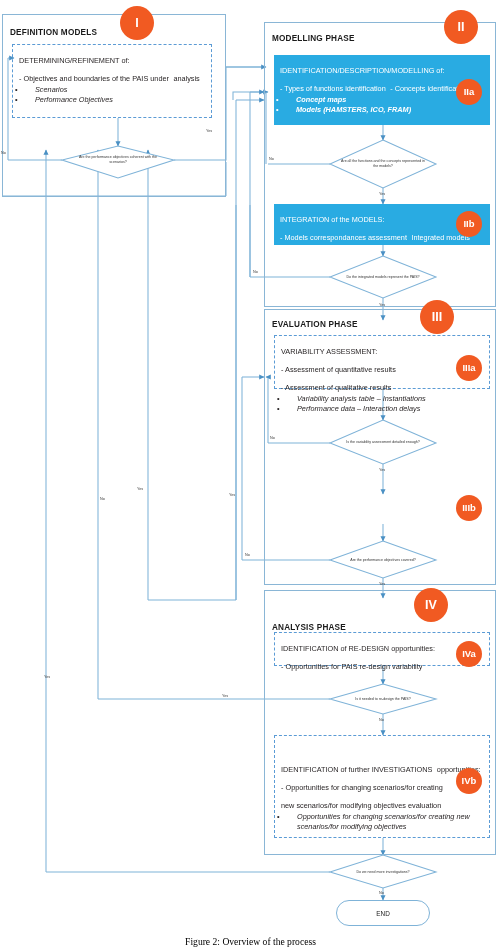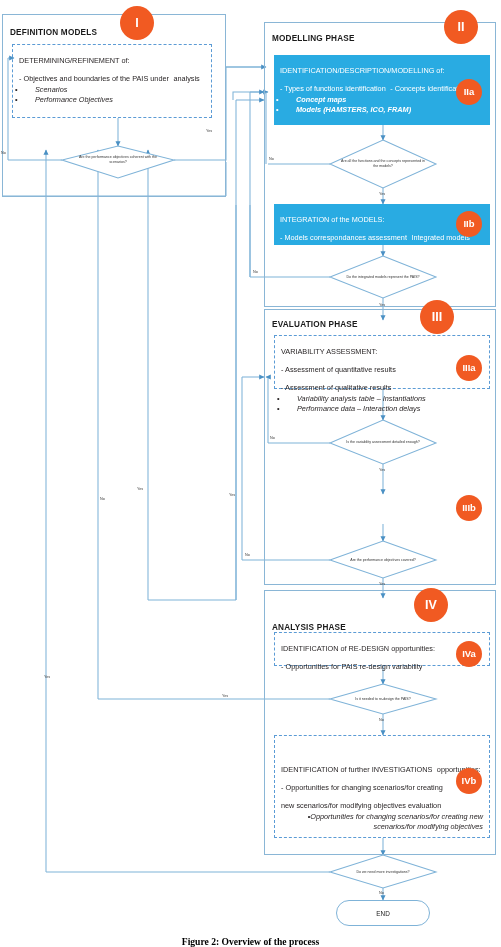--- a/index.html
+++ b/index.html
@@ -13,33 +13,33 @@
 
   .badge{position:absolute;border-radius:50%;background:#F15A22;color:#ffffff;
          display:flex;align-items:center;justify-content:center;font-weight:bold;line-height:1;}
   .badge.big{width:34px;height:34px;font-size:12.5px;}
   .badge.sub{width:26px;height:26px;font-size:9.5px;}
 
   .box{position:absolute;box-sizing:border-box;padding:4px 6px;}
   .box.solid{background:#29ABE2;border:none;}
   .box.dashed{background:transparent;border:1.1px dashed #5b9bd5;}
   .box .ln{font-size:7.3px;line-height:10.2px;white-space:nowrap;}
-  .box .ln.wrapok{white-space:normal;text-align:right;}
+  .box .ln.wrapok{white-space:normal;}
   .box .it{font-style:italic;font-weight:bold;}
   .box .it2{font-style:italic;}
   .bul{display:block;padding-left:16px;text-indent:-10px;}
   .bul:before{content:"\2022";display:inline-block;width:10px;font-style:normal;font-weight:bold;}
 
   .diamond-label{position:absolute;text-align:center;font-size:3.6px;line-height:4.6px;color:#333;
                  display:flex;align-items:center;justify-content:center;}
   .edge-label{position:absolute;font-size:3.8px;color:#3f3f3f;}
   .terminator{position:absolute;box-sizing:border-box;border:1.1px solid #7fb3d8;border-radius:16px;
               display:flex;align-items:center;justify-content:center;font-size:6.4px;color:#222;background:#fff;}
   .caption{position:absolute;width:501px;text-align:center;font-family:"Liberation Serif","DejaVu Serif",serif;
-           font-weight:bold;font-size:9.6px;color:#000;}
+           font-weight:normal;font-size:9.6px;color:#000;}
 </style>
 </head>
 <body>
 
 <div id="canvas">
 
   <svg class="wires" viewBox="0 0 501 947">
     <defs>
       <marker id="ar" markerWidth="6" markerHeight="6" refX="4.6" refY="2.4" orient="auto">
         <path d="M0,0 L5,2.4 L0,4.8 z" fill="#4a90c4"></path>

